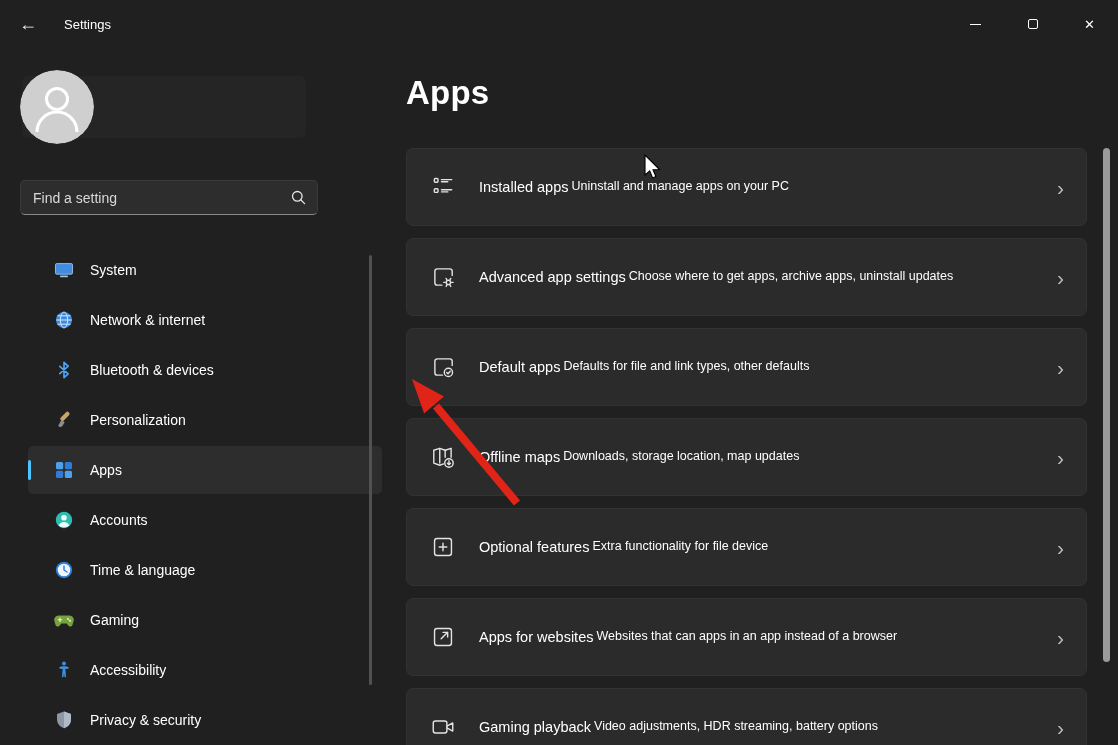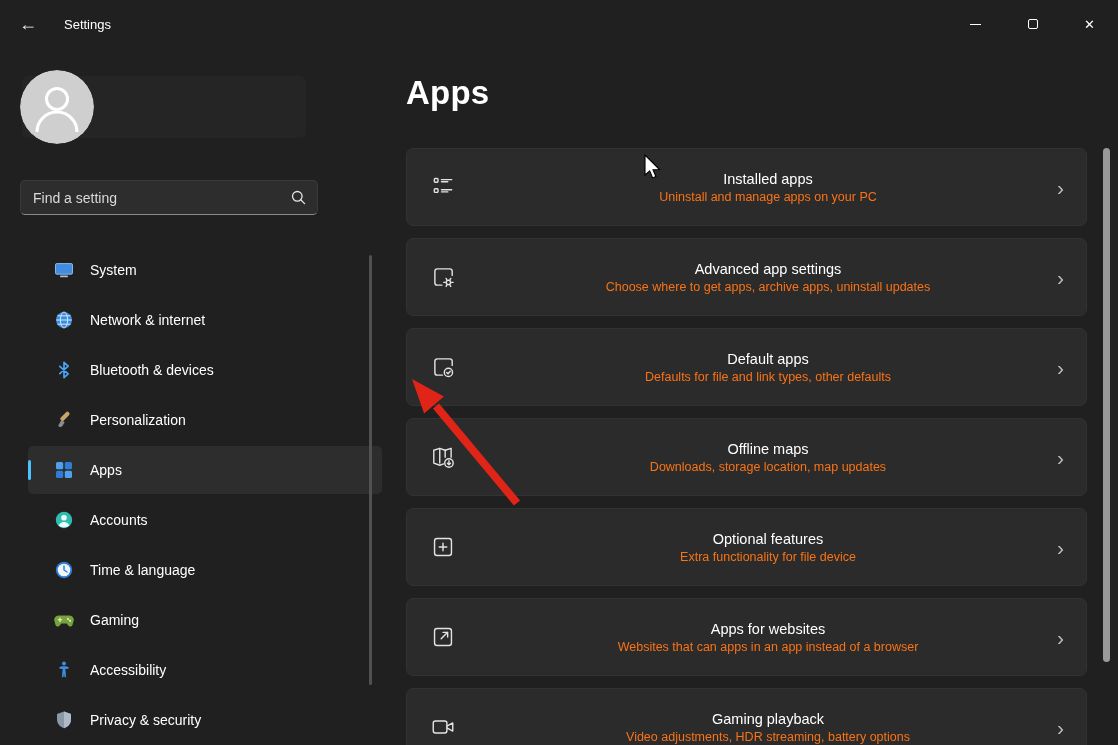--- a/index.html
+++ b/index.html
@@ -36,23 +36,23 @@
   .nav-label { margin-left:16px; font-size:14px; color:#fff; }
   .nav-item.selected { background:#2d2d2d; }
   .nav-item.selected::before { content:""; position:absolute; left:0; top:14px; width:3px; height:20px; border-radius:2px; background:var(--accent); }
   .sidebar-scrollbar { position:absolute; left:369px; top:255px; width:3px; height:430px; background:#515151; border-radius:2px; }
 
   
   .page-title { position:absolute; left:406px; top:74px; font-size:33px; font-weight:700; letter-spacing:.2px; }
   .cards { position:absolute; left:406px; top:148px; width:681px; }
   .card { height:78px; margin-bottom:12px; background:#2b2b2b; border:1px solid #323232; border-radius:7px; display:flex; align-items:center; }
   .card-icon { width:72px; display:flex; align-items:center; justify-content:center; }
-  .card-text { flex:1; display:flex; flex-direction:column; gap:3px;text-align:center; }
+  .card-text { flex:1; display:flex; gap:3px; }
   .card-title { font-size:14.5px; color:#fff; }
-  .card-subtitle { font-size:12.5px; color:#f97316; }
+  .card-subtitle { font-size:12.5px; color:#ffffff; }
   .chevron { margin-right:22px; font-size:21px; color:#bdbdbd; line-height:1; }
   .main-scrollbar { position:absolute; left:1103px; top:148px; width:7px; height:514px; background:#9a9a9a; border-radius:4px; }
 
   
   .overlay { position:absolute; inset:0; pointer-events:none; z-index:60; }
   .arrow-line { stroke:var(--annotation); stroke-width:8; fill:none; }
   .arrow-head { fill:var(--annotation); }
   .cursor-shape { fill:#fff; stroke:#000; stroke-width:1.1; }
 
   .stk { stroke:#e3e3e3; stroke-width:1.3; fill:none; stroke-linecap:round; stroke-linejoin:round; }

